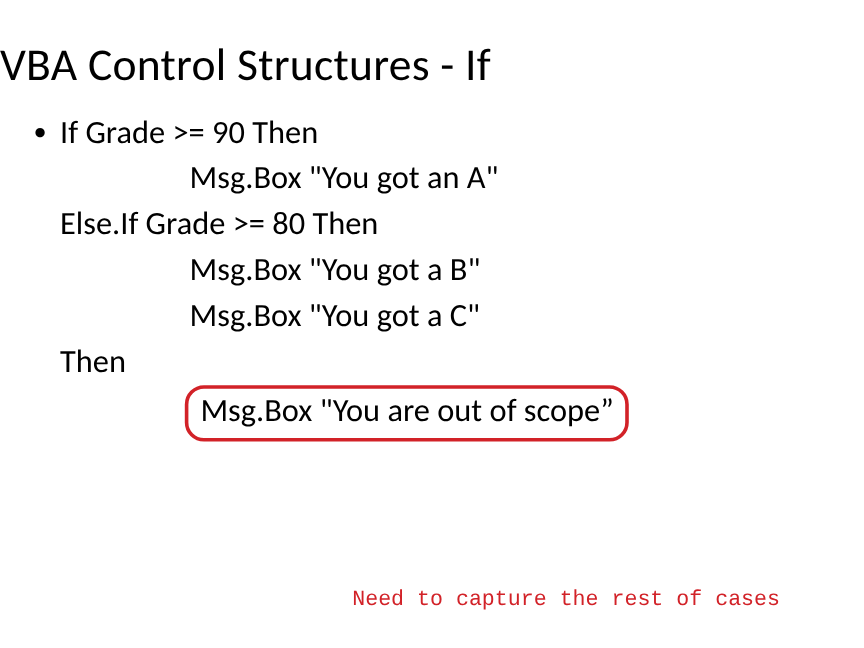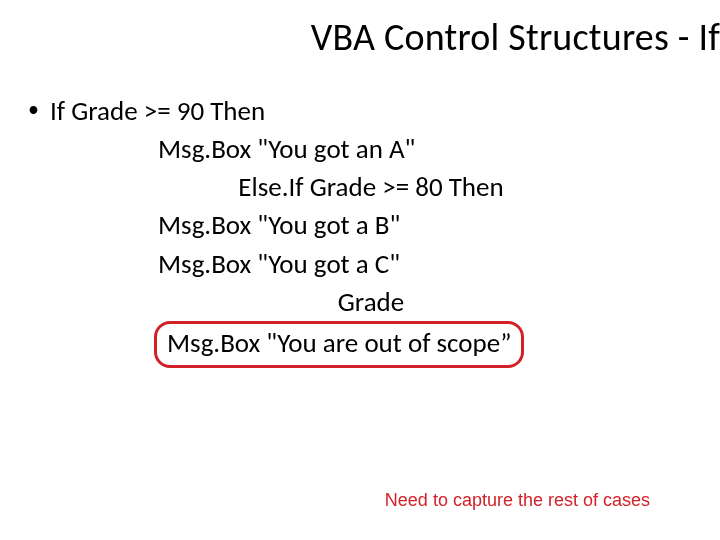--- a/index.html
+++ b/index.html
@@ -12,24 +12,24 @@
     color: #000;
     overflow: hidden;
   }
   .slide {
     width: 720px;
     height: 540px;
     position: relative;
     box-sizing: border-box;
   }
   .title {
-    text-align: right;
+    text-align: left;
     font-size: 38px;
     font-weight: 400;
-    padding-top: 14px;
+    padding-top: 32px;
     letter-spacing: 0.2px;
   }
   .body {
     position: absolute;
     left: 28px;
     top: 92px;
     right: 28px;
     font-size: 27px;
     line-height: 1.4;
   }
@@ -44,36 +44,36 @@
     line-height: 1.6;
   }
   .bullet-text {
     flex: 1;
   }
   .code-block {
     margin-left: 22px;
     font-size: 27px;
     line-height: 1.42;
   }
-  .ind1 { padding-left: 0; text-align: center; }
+  .ind1 { padding-left: 0; }
   .ind2 { padding-left: 108px; }
   .highlight-box {
     border: 3px solid #d22228;
     border-radius: 16px;
     display: inline-block;
     padding: 0 10px 2px 10px;
     margin-left: -4px;
   }
   .annotation {
     position: absolute;
     right: 42px;
     top: 396px;
     font-size: 18px;
     color: #d22228;
-    font-family: Liberation Sans, sans-serif;
+    font-family: Liberation Mono, monospace;
   }
 </style>
 </head>
 <body>
 
 <div class="slide">
 
   <div class="title">VBA Control Structures - If</div>
 
   <div class="body">
@@ -81,21 +81,21 @@
     <div class="bullet-row">
       <div class="bullet-dot">•</div>
       <div class="bullet-text">If  Grade &gt;= 90 Then</div>
     </div>
 
     <div class="code-block">
       <div class="ind2">Msg.Box "You got an A"</div>
       <div class="ind1">Else.If Grade &gt;= 80 Then</div>
       <div class="ind2">Msg.Box "You got a B"</div>
       <div class="ind2">Msg.Box "You got a C"</div>
-      <div class="ind1">Grade</div>
+      <div class="ind1">Then</div>
       <div class="ind2">
         <span class="highlight-box">
           <span>Msg.Box "You are out of scope”</span>
         </span>
       </div>
     </div>
 
     <div class="annotation">Need to capture the rest of cases</div>
 
   </div>

